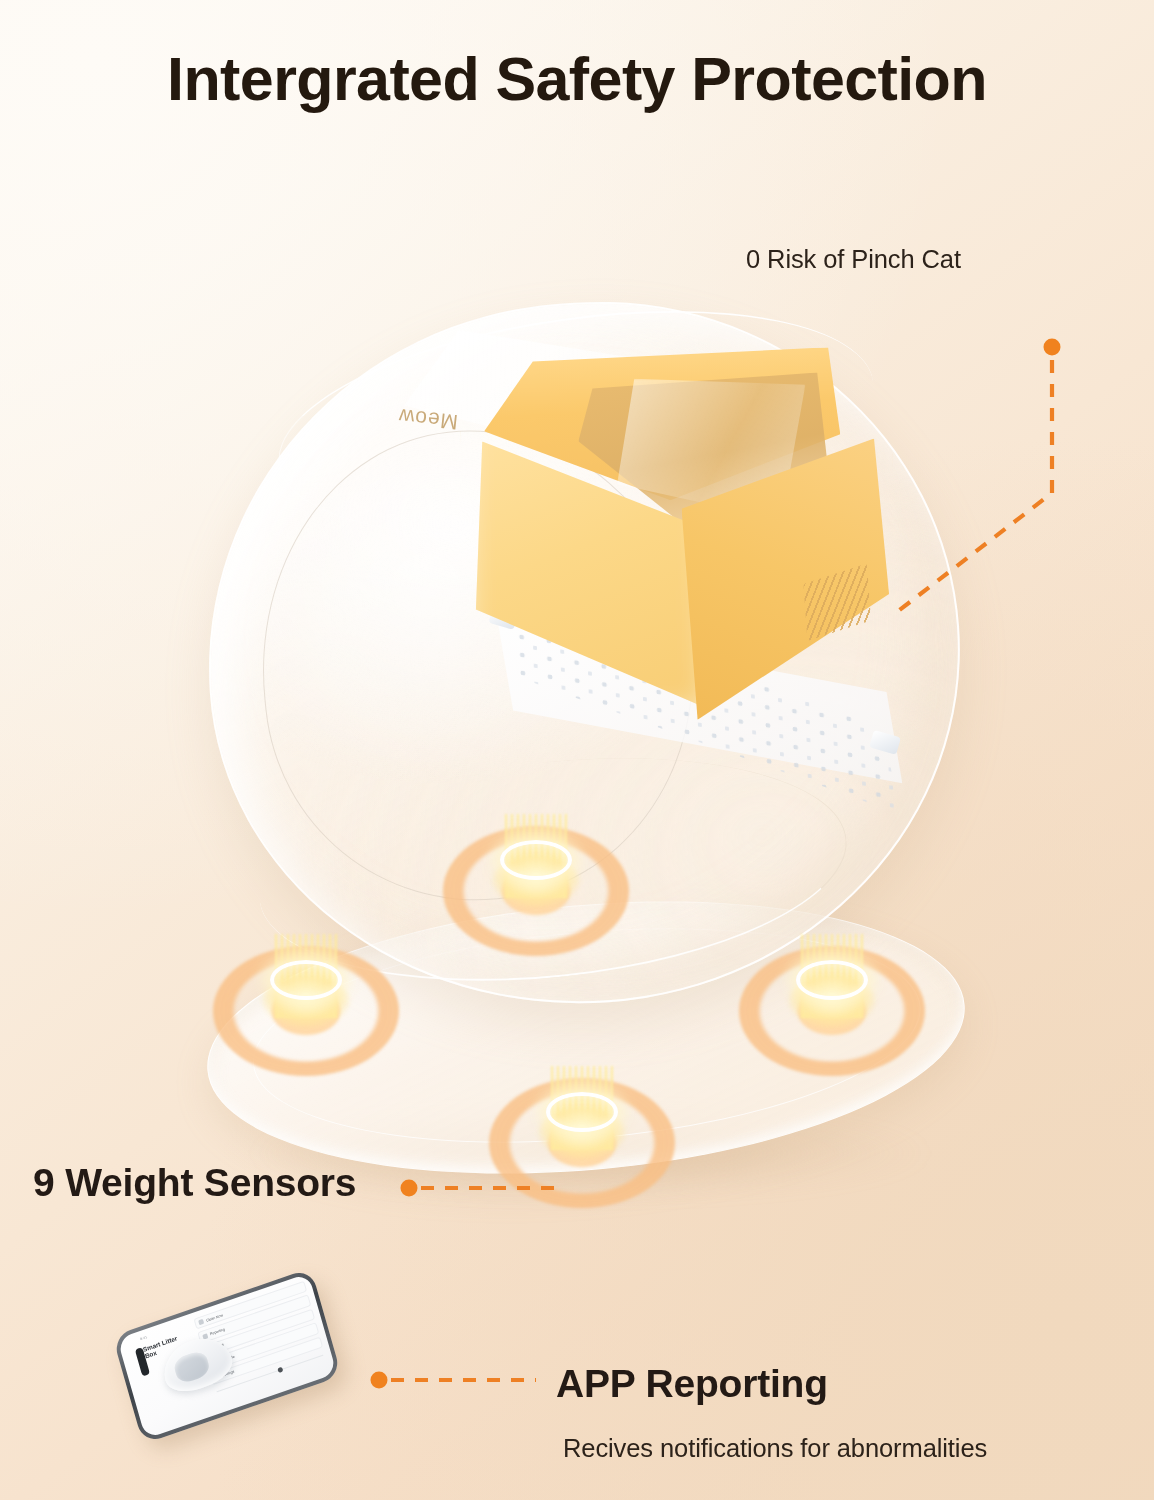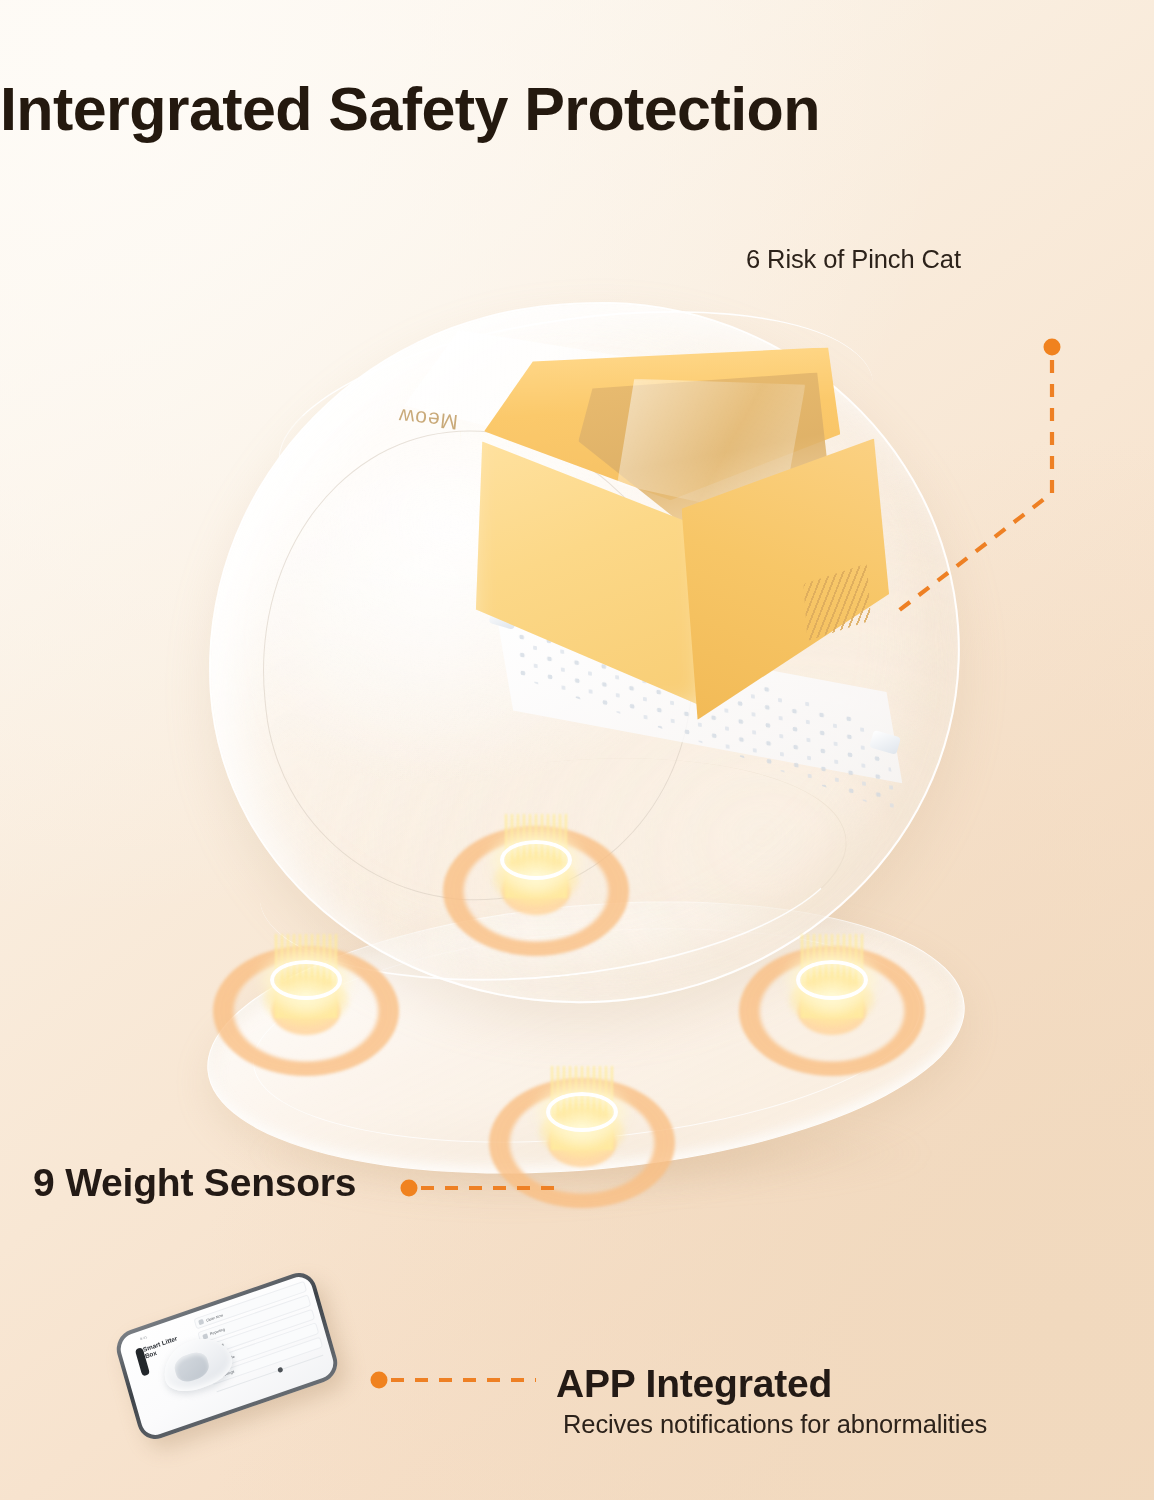--- a/index.html
+++ b/index.html
@@ -16,46 +16,46 @@
     background:
       radial-gradient(circle at 8% 4%, #FEFBF6 0%, rgba(254,251,246,0) 48%),
       radial-gradient(ellipse 120% 95% at 92% 88%, #F1D9BE 0%, rgba(241,217,190,0) 62%),
       linear-gradient(142deg, #FDF9F3 0%, #FAF0E3 26%, #F8E7D4 52%, #F6DFC8 74%, #F1D8BD 100%);
     overflow:hidden;
   }
 
   
   #title {
     position:absolute; top:44px; left:0; width:1154px;
+    text-align:center;
     font-size:61px;
     font-weight:700;
     letter-spacing:-0.6px;
     color:#24190f;
     white-space:nowrap;
-    margin-top:30px;
   }
 
   
   .callout-title {
     font-size:39px; font-weight:600; color:#231a15;
     letter-spacing:-0.2px; white-space:nowrap; line-height:1.05;
   }
   .callout-sub {
     font-size:25.5px; font-weight:400; color:#2c221a;
     letter-spacing:-0.1px; white-space:nowrap; line-height:1.1;
   }
 
   #callout-design { position:absolute; left:742px; top:236px; }
   #callout-design .callout-sub { margin-top:9px; margin-left:4px; }
 
   #callout-sensors { position:absolute; left:33px; top:1163px; }
   #callout-sensors .callout-sub { margin-top:11px; margin-left:3px; }
 
   #callout-app { position:absolute; left:556px; top:1364px; }
-  #callout-app .callout-sub { margin-top:5px; margin-left:7px; }
+  #callout-app .callout-sub { margin-top:29px; margin-left:7px; }
 
   
   .conn-svg { position:absolute; overflow:visible; pointer-events:none; }
   .conn-line { fill:none; stroke:#EE8024; stroke-width:4.2; stroke-dasharray:13 11; stroke-linecap:butt; }
   .conn-dot  { fill:#F0821F; }
 
   #conn-design { left:0; top:0; width:1154px; height:1500px; }
   #conn-sensors{ left:0; top:0; width:1154px; height:1500px; }
   #conn-app    { left:0; top:0; width:1154px; height:1500px; }
 
@@ -403,29 +403,29 @@
     <circle class="conn-dot" cx="409" cy="1188" r="8.5"></circle>
     <path class="conn-line" d="M421,1188 L560,1188"></path>
   </svg>
 
   <svg id="conn-app" class="conn-svg" viewBox="0 0 1154 1500">
     <circle class="conn-dot" cx="379" cy="1380" r="8.5"></circle>
     <path class="conn-line" d="M391,1380 L536,1380"></path>
   </svg>
 
   <div id="callout-design">
-    <div class="callout-sub">6 Risk of Pinch Cat</div>
+    <div class="callout-sub">0 Risk of Pinch Cat</div>
   </div>
 
   <div id="callout-sensors">
     <div class="callout-title">9 Weight Sensors</div>
   </div>
 
   <div id="callout-app">
-    <div class="callout-title">APP Integrated</div>
+    <div class="callout-title">APP Reporting</div>
     <div class="callout-sub">Recives notifications for abnormalities</div>
   </div>
 
   <div id="phone-wrap">
     <div id="phone">
       <div id="phone-screen">
         <div id="phone-notch"></div>
 
         <div class="scr-col scr-left">
           <div class="scr-status">9:41</div>

